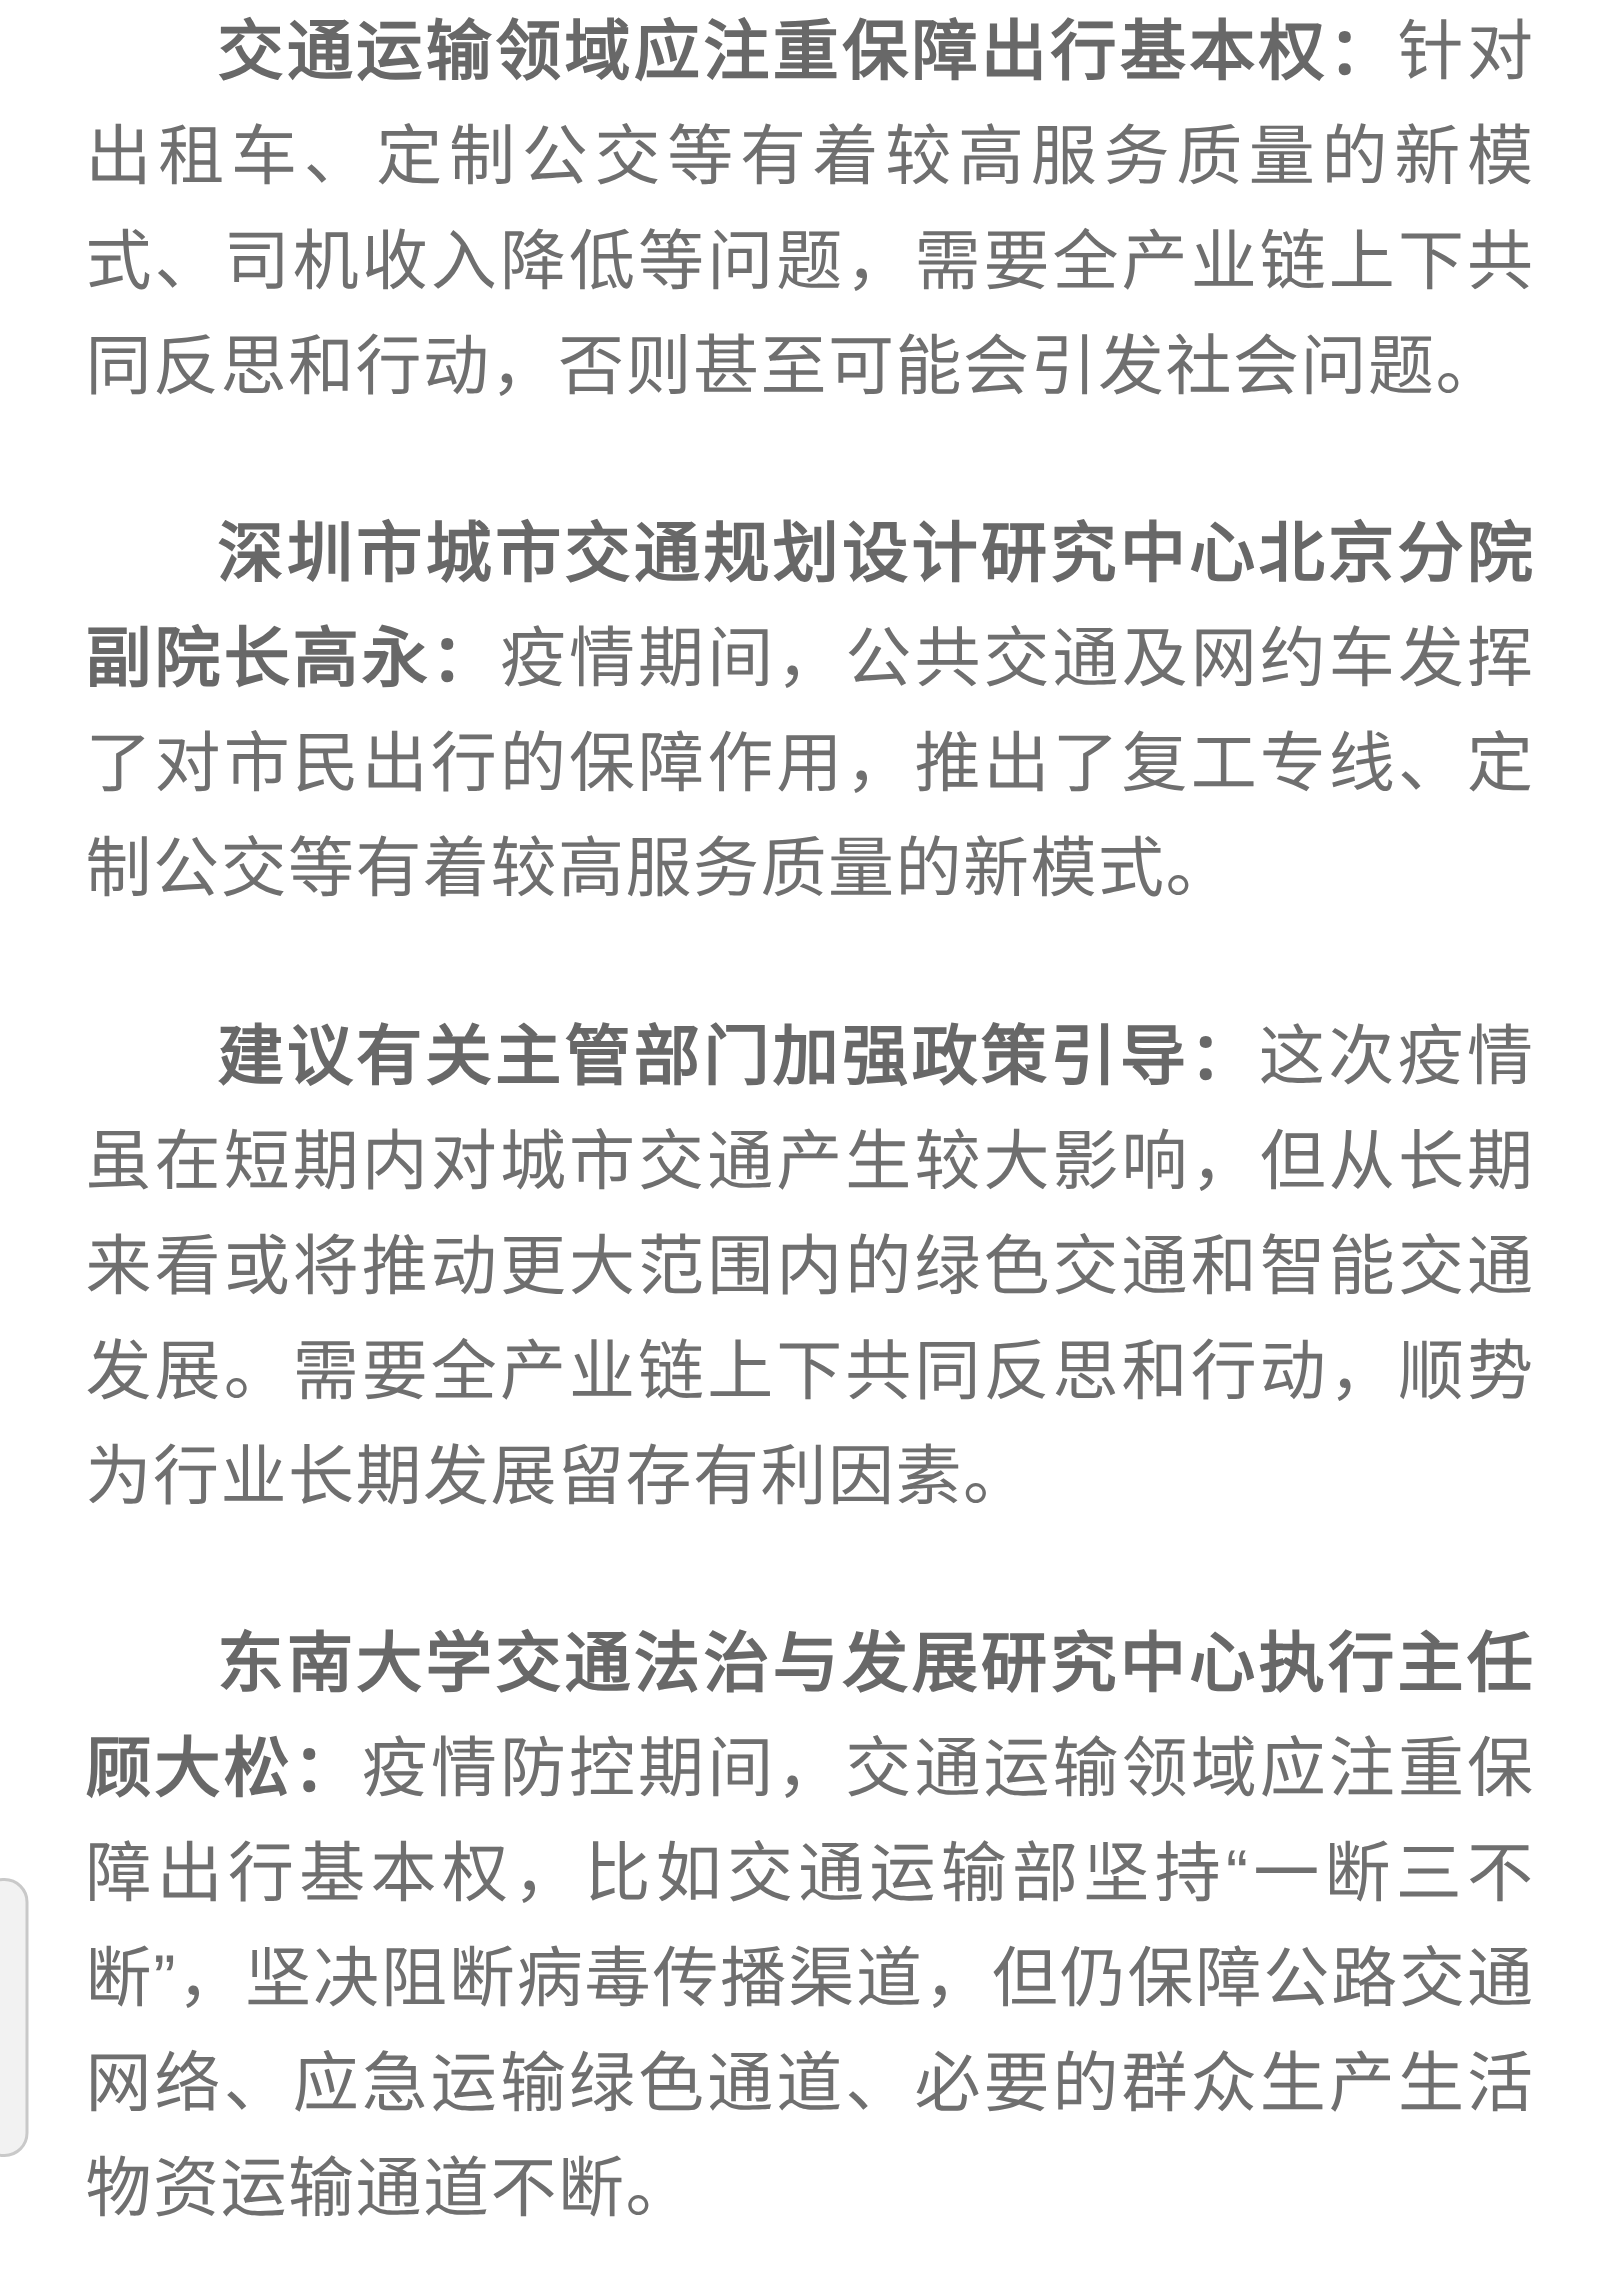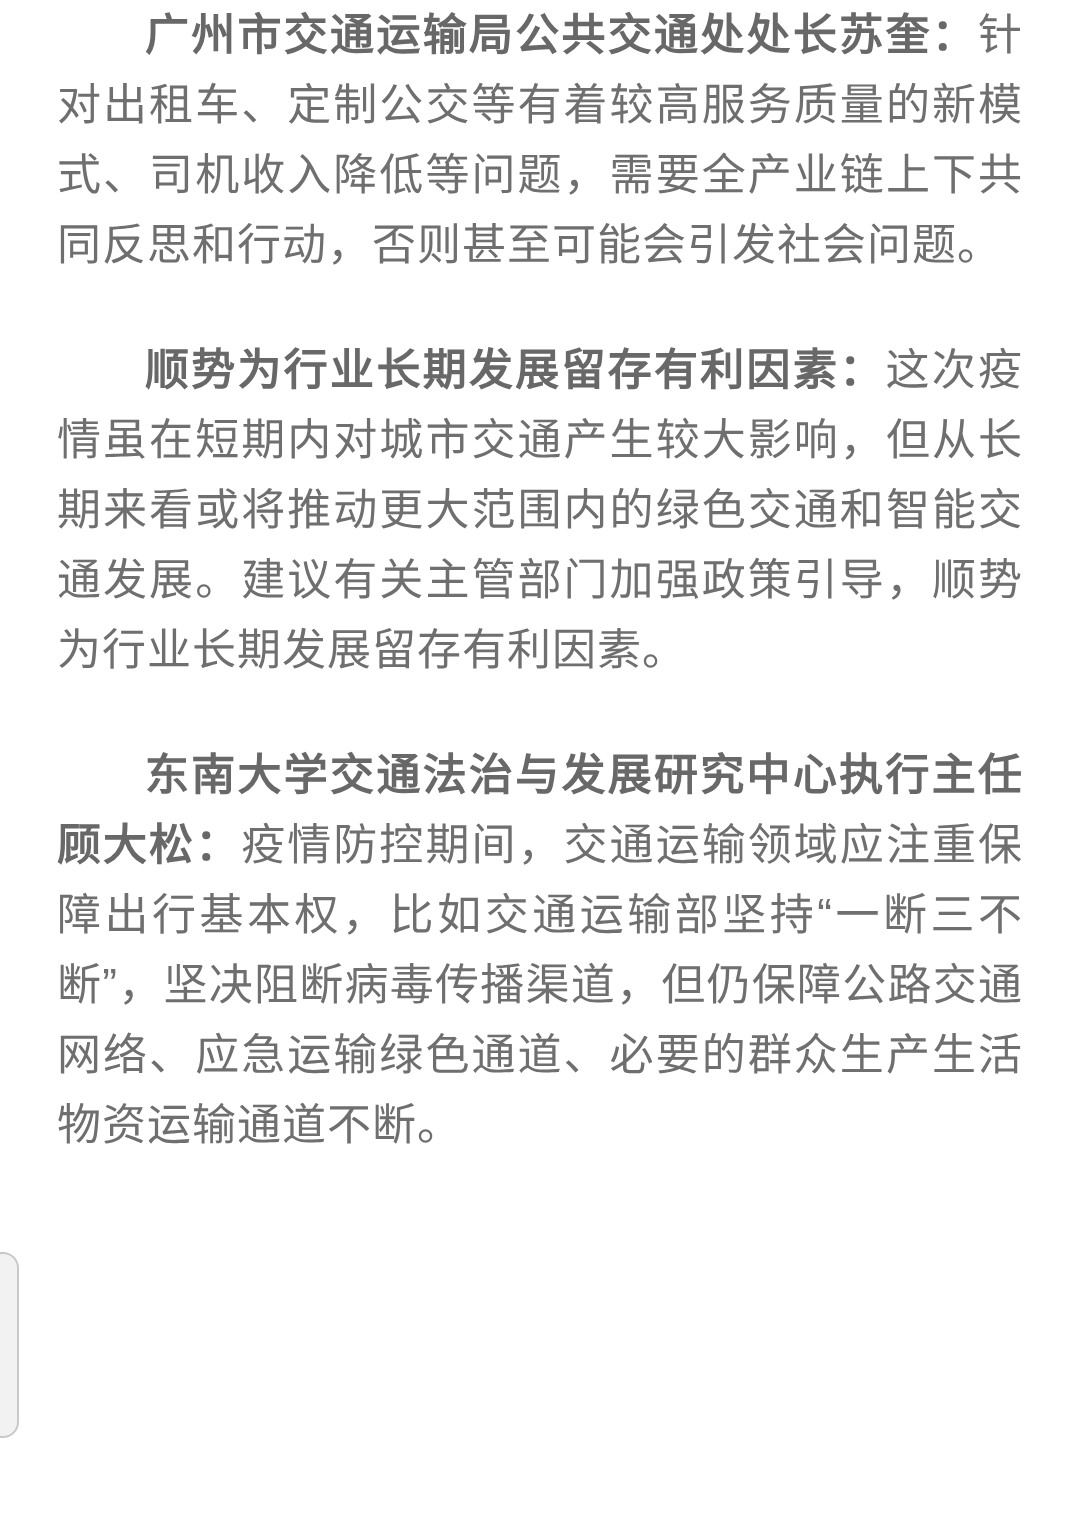--- a/index.html
+++ b/index.html
@@ -46,22 +46,23 @@
     background: #f2f2f2;
     border: 2px solid #c9c9c9;
     border-radius: 16px;
   }
 </style>
 </head>
 <body>
 
 <div class="article">
 
-  <p class="para"><strong class="speaker">广州市交通运输局公共交通处处长苏奎：</strong><span>针对出租车、定制公交等有着较高服务质量的新模式、司机收入降低等问题，需要全产业链上下共同反思和行动，否则甚至可能会引发社会问题。</span></p>
+  <p class="para"><strong class="speaker">交通运输领域应注重保障出行基本权：</strong><span>针对出租车、定制公交等有着较高服务质量的新模式、司机收入降低等问题，需要全产业链上下共同反思和行动，否则甚至可能会引发社会问题。</span></p>
 
+  <p class="para"><strong class="speaker">深圳市城市交通规划设计研究中心北京分院副院长高永：</strong><span>疫情期间，公共交通及网约车发挥了对市民出行的保障作用，推出了复工专线、定制公交等有着较高服务质量的新模式。</span></p>
 
-  <p class="para"><strong class="speaker">顺势为行业长期发展留存有利因素：</strong><span>这次疫情虽在短期内对城市交通产生较大影响，但从长期来看或将推动更大范围内的绿色交通和智能交通发展。建议有关主管部门加强政策引导，顺势为行业长期发展留存有利因素。</span></p>
+  <p class="para"><strong class="speaker">建议有关主管部门加强政策引导：</strong><span>这次疫情虽在短期内对城市交通产生较大影响，但从长期来看或将推动更大范围内的绿色交通和智能交通发展。需要全产业链上下共同反思和行动，顺势为行业长期发展留存有利因素。</span></p>
 
   <p class="para"><strong class="speaker">东南大学交通法治与发展研究中心执行主任顾大松：</strong><span>疫情防控期间，交通运输领域应注重保障出行基本权，比如交通运输部坚持“一断三不断”，坚决阻断病毒传播渠道，但仍保障公路交通网络、应急运输绿色通道、必要的群众生产生活物资运输通道不断。</span></p>
 
 </div>
 
 <div class="edge-handle"></div>
 
 </body></html>

